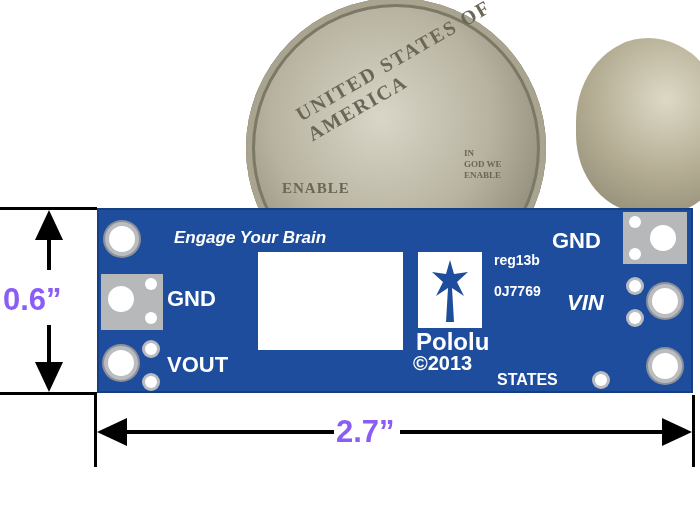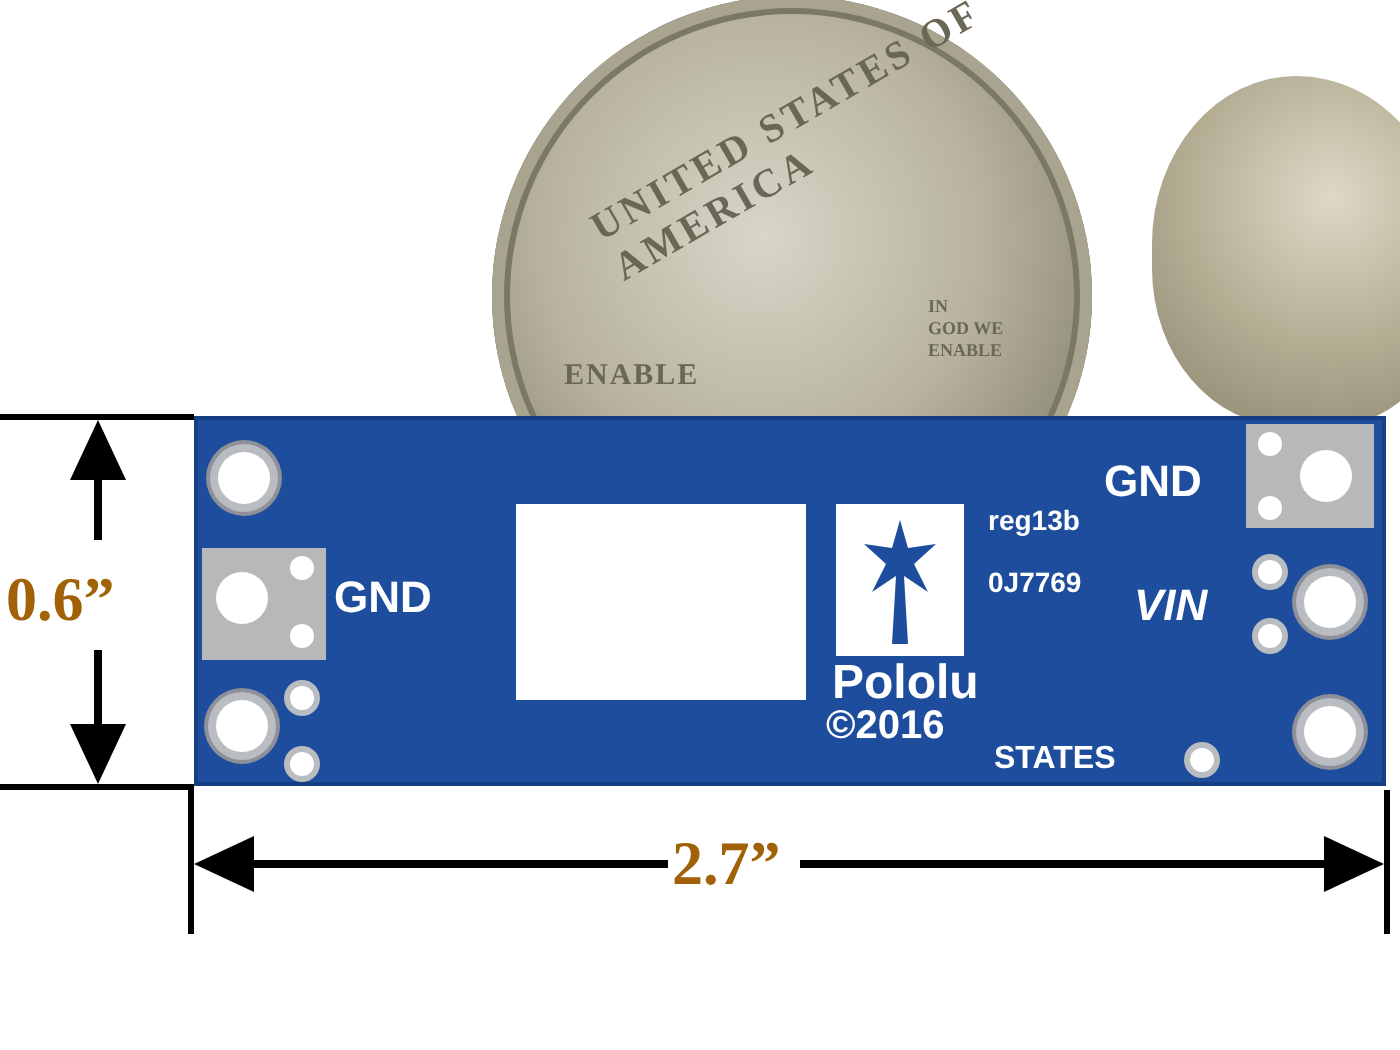--- a/index.html
+++ b/index.html
@@ -11,21 +11,21 @@
   .bust{position:absolute;left:330px;top:40px;width:150px;height:175px;border-radius:48% 52% 40% 45%;
     background:radial-gradient(circle at 60% 35%,#ddd9c6 0%,#b5ae95 50%,#8a846d 100%);}
   .board{position:absolute;left:97px;top:208px;width:596px;height:185px;background:#1d4d9c;
     box-shadow:inset 0 0 0 2px #163e82;}
   .hole{position:absolute;border-radius:50%;background:#fff;box-shadow:0 0 0 4px #b9bcc0,0 0 0 6px #8d9098;}
   .small-hole{position:absolute;border-radius:50%;background:#fff;box-shadow:0 0 0 3px #b9bcc0;}
   .pad{position:absolute;background:#b6b8ba;}
   .silk{position:absolute;color:#fff;font-weight:bold;white-space:nowrap;}
   .whitebox{position:absolute;background:#fff;}
   .dim-line{position:absolute;background:#000;}
-  .dim-label{position:absolute;font-weight:bold;color:#a16207;font-size:31px;font-family:Liberation Serif, serif;}
+  .dim-label{position:absolute;font-weight:bold;color:#8b5cf6;font-size:31px;}
   .arrow{position:absolute;width:0;height:0;}
 </style>
 </head>
 <body>
 
 <div class="coin">
   <div class="bust"></div>
   <div class="coin-text" style="left:40px;top:40px;font-size:20px;transform:rotate(-30deg);letter-spacing:2px;">UNITED STATES OF AMERICA</div>
   <div class="coin-text" style="left:36px;top:182px;font-size:15px;letter-spacing:1px;">ENABLE</div>
   <div class="coin-text" style="left:218px;top:150px;font-size:9px;text-align:left;line-height:11px;">
@@ -39,31 +39,33 @@
 
   <div class="hole" style="left:12px;top:18px;width:26px;height:26px;"></div>
   <div class="pad" style="left:4px;top:66px;width:62px;height:56px;"></div>
   <div class="hole" style="left:11px;top:78px;width:26px;height:26px;box-shadow:none;"></div>
   <div class="small-hole" style="left:48px;top:70px;width:12px;height:12px;box-shadow:none;"></div>
   <div class="small-hole" style="left:48px;top:104px;width:12px;height:12px;box-shadow:none;"></div>
   <div class="hole" style="left:11px;top:142px;width:26px;height:26px;"></div>
   <div class="small-hole" style="left:48px;top:135px;width:12px;height:12px;"></div>
   <div class="small-hole" style="left:48px;top:168px;width:12px;height:12px;"></div>
 
+  <div class="silk" style="left:77px;top:20px;font-size:17px;font-style:italic;">Engage Your Brain</div>
   <div class="silk" style="left:70px;top:78px;font-size:22px;">GND</div>
+  <div class="silk" style="left:70px;top:144px;font-size:22px;">VOUT</div>
 
   <div class="whitebox" style="left:161px;top:44px;width:145px;height:98px;"></div>
 
   <div class="whitebox" style="left:321px;top:44px;width:64px;height:76px;">
     <svg width="64" height="76" viewBox="0 0 64 76">
       <polygon points="32,8 36,22 50,20 39,30 46,44 34,36 36,70 28,70 30,36 18,44 25,30 14,20 28,22" fill="#1d4d9c"></polygon>
     </svg>
   </div>
   <div class="silk" style="left:319px;top:120px;font-size:24px;">Pololu</div>
-  <div class="silk" style="left:316px;top:144px;font-size:20px;">©2016</div>
+  <div class="silk" style="left:316px;top:144px;font-size:20px;">©2013</div>
 
   <div class="silk" style="left:397px;top:44px;font-size:14px;">reg13b</div>
   <div class="silk" style="left:397px;top:75px;font-size:14px;">0J7769</div>
 
   <div class="pad" style="left:526px;top:4px;width:64px;height:52px;"></div>
   <div class="hole" style="left:553px;top:17px;width:26px;height:26px;box-shadow:none;"></div>
   <div class="small-hole" style="left:532px;top:8px;width:12px;height:12px;box-shadow:none;"></div>
   <div class="small-hole" style="left:532px;top:40px;width:12px;height:12px;box-shadow:none;"></div>
   <div class="silk" style="left:455px;top:20px;font-size:22px;">GND</div>
 

